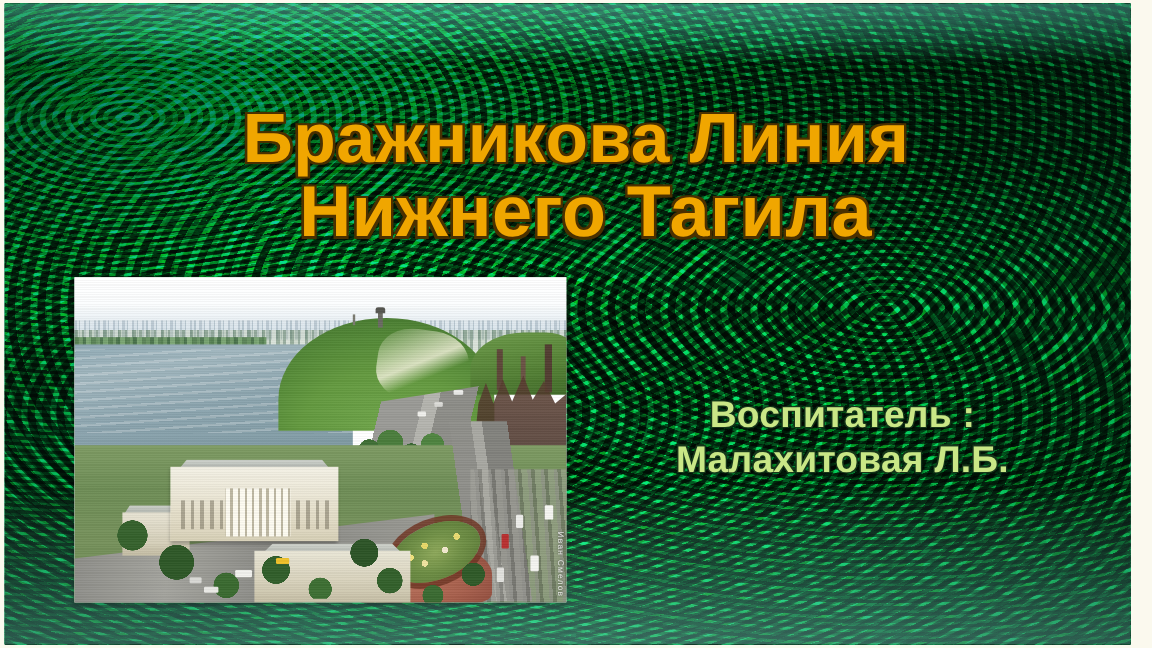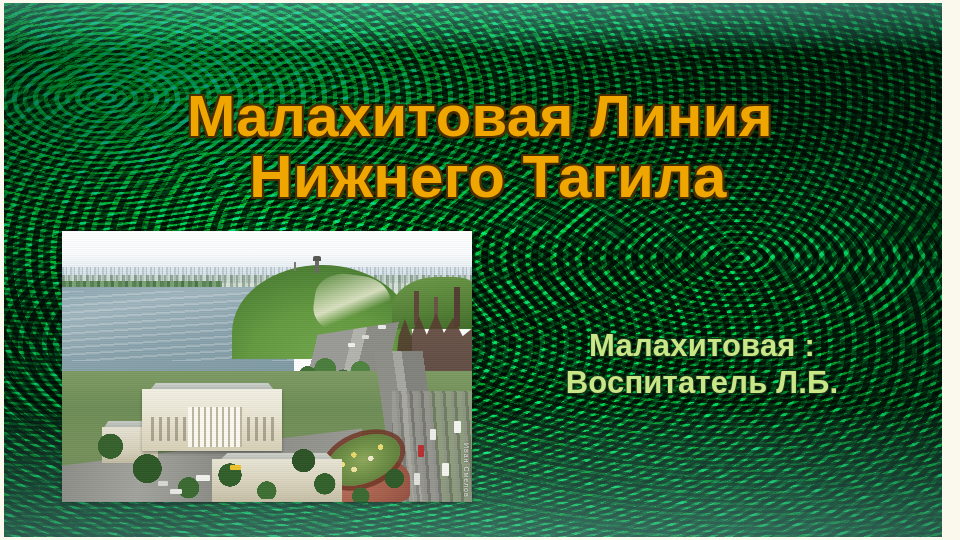--- a/index.html
+++ b/index.html
@@ -416,27 +416,27 @@
     <div class="mal-layer mal-base"></div>
     <div class="mal-layer mal-rings-a"></div>
     <div class="mal-layer mal-rings-b"></div>
     <div class="mal-layer mal-rings-c"></div>
     <div class="mal-layer mal-noise"></div>
     <div class="mal-bands"></div>
     <div class="mal-vig"></div>
   </div>
 
   <div class="title-block">
-    <span class="title-line l1">Малахитовая Линия</span>
+    <span class="title-line l1">Бражникова Линия</span>
     <span class="title-line l2">Нижнего Тагила</span>
   </div>
 
   <div class="subtitle-block">
-    <span class="subtitle-line">Малахитовая :</span>
-    <span class="subtitle-line">Воспитатель Л.Б.</span>
+    <span class="subtitle-line">Воспитатель :</span>
+    <span class="subtitle-line">Малахитовая Л.Б.</span>
   </div>
 
   <div class="photo">
     <div class="ph-layer ph-sky"></div>
     <div class="ph-layer ph-city"></div>
     <div class="ph-layer ph-city2"></div>
     <div class="ph-layer ph-bank"></div>
     <div class="ph-layer ph-water"></div>
     <div class="ph-layer ph-water-sheen"></div>
     <div class="ph-layer ph-hill"></div>

